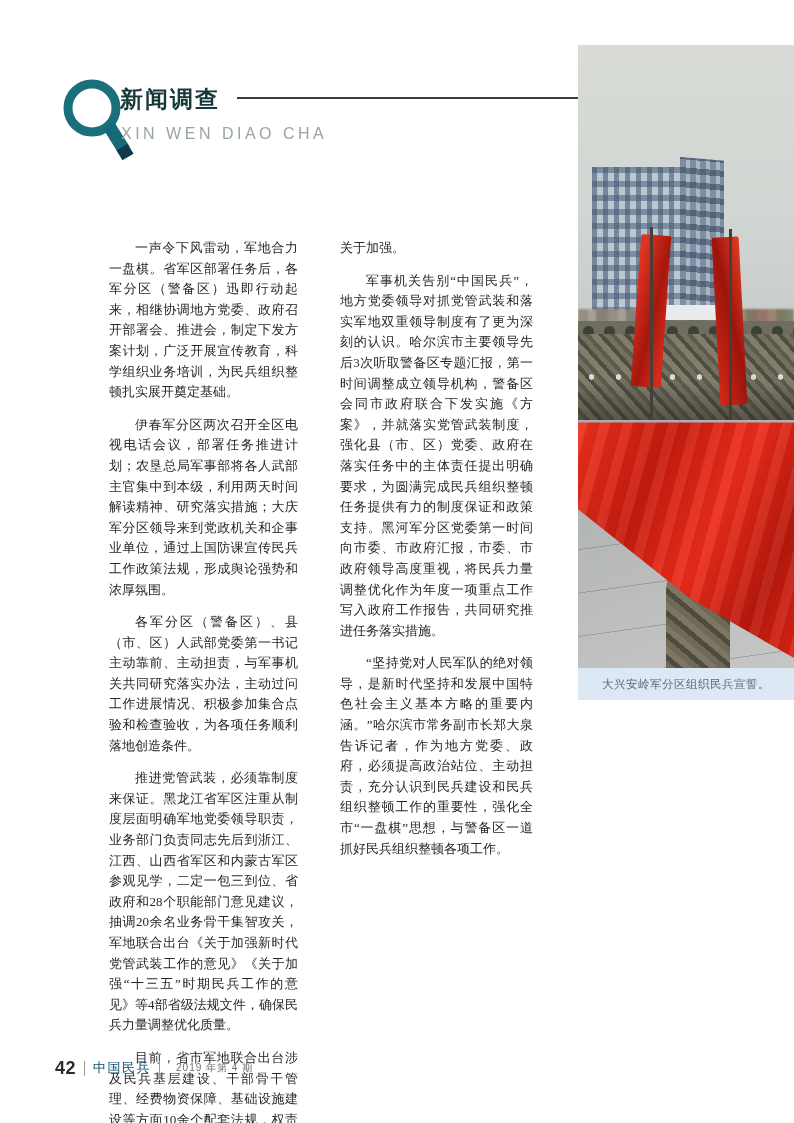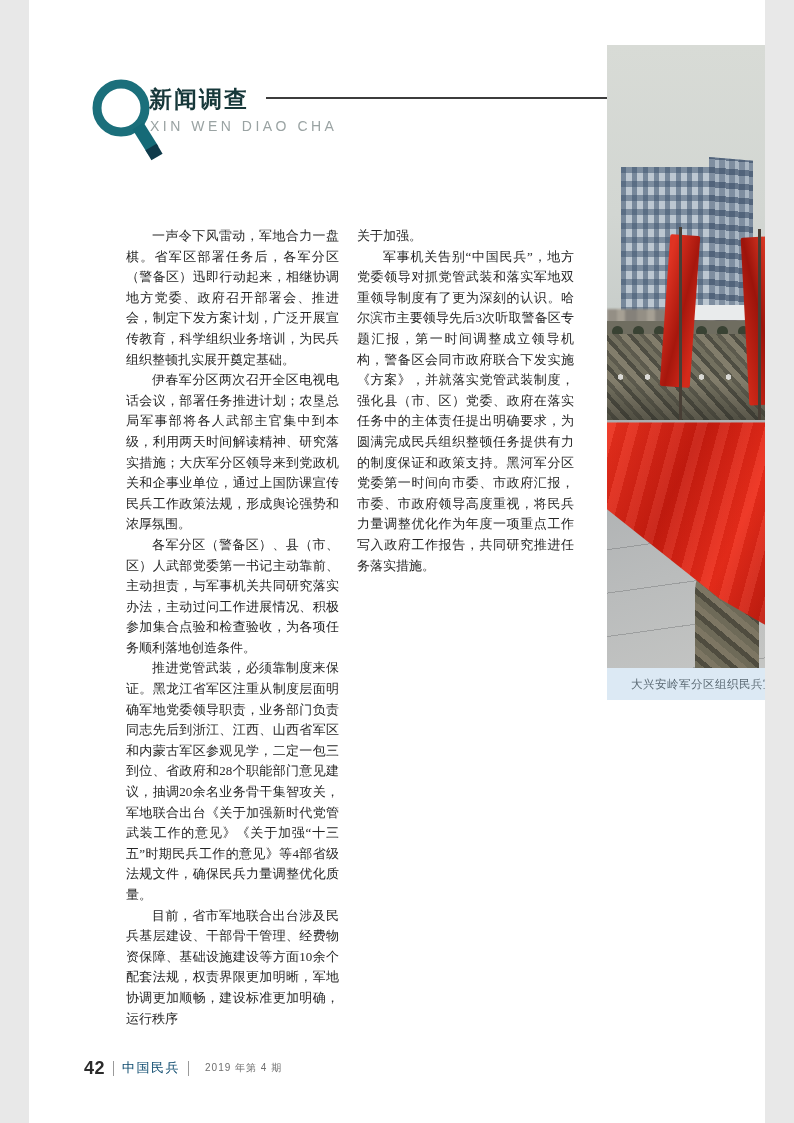--- a/index.html
+++ b/index.html
@@ -1,43 +1,43 @@
 <!DOCTYPE html>
 <html><head>
 <meta charset="utf-8">
 <style>
   html,body{margin:0;padding:0;background:#e8e8e8;}
   .page{
-    position:relative;width:736px;height:1123px;background:#ffffff;
+    position:relative;width:794px;height:1123px;background:#ffffff;
     margin:0 auto;overflow:hidden;
     font-family:"Liberation Sans","DejaVu Sans",sans-serif;
   }
   
   .logo{position:absolute;left:50px;top:68px;width:86px;height:100px;}
   .title-block{position:absolute;left:120px;top:86px;}
   .section-title{
     margin:0;font-size:23px;font-weight:bold;color:#17383a;
     letter-spacing:2px;line-height:1.2;
   }
   .section-subtitle{
-    margin:4px 0 0 1px;font-size:14px;color:#9aa3a3;letter-spacing:3.5px;
+    margin:11px 0 0 1px;font-size:16px;color:#9aa3a3;letter-spacing:3.5px;
   }
   .header-rule{
     position:absolute;left:237px;top:97px;width:341px;height:2px;background:#3c3c3c;
   }
   
   .article{
     position:absolute;left:97px;top:226px;width:448px;height:790px;
     font-family:"Liberation Serif","DejaVu Serif",serif;
     font-size:13px;line-height:20.6px;color:#262626;
   }
   .col{position:absolute;top:0;text-align:justify;}
   .col-1{left:0;width:213px;}
   .col-2{left:231px;width:217px;}
-  .col p{margin:0;text-indent:2em;}
+  .col p{margin:12px;text-indent:2em;}
   .col p.no-indent{text-indent:0;}
   
   .photo-col{position:absolute;left:578px;top:45px;width:216px;}
   .photo{position:relative;width:216px;overflow:hidden;}
   .photo-top{height:375px;background:linear-gradient(180deg,#d8dbd6 0%,#d2d6d2 45%,#c9cecb 70%);}
   
   .building{position:absolute;left:14px;top:112px;width:130px;height:170px;}
   .b-front{
     position:absolute;left:0;top:10px;width:88px;height:160px;background-color:#bcc7d1;
     background-image:
@@ -149,20 +149,21 @@
     <div class="col col-1">
       <p>一声令下风雷动，军地合力一盘棋。省军区部署任务后，各军分区（警备区）迅即行动起来，相继协调地方党委、政府召开部署会、推进会，制定下发方案计划，广泛开展宣传教育，科学组织业务培训，为民兵组织整顿扎实展开奠定基础。</p>
       <p>伊春军分区两次召开全区电视电话会议，部署任务推进计划；农垦总局军事部将各人武部主官集中到本级，利用两天时间解读精神、研究落实措施；大庆军分区领导来到党政机关和企事业单位，通过上国防课宣传民兵工作政策法规，形成舆论强势和浓厚氛围。</p>
       <p>各军分区（警备区）、县（市、区）人武部党委第一书记主动靠前、主动担责，与军事机关共同研究落实办法，主动过问工作进展情况、积极参加集合点验和检查验收，为各项任务顺利落地创造条件。</p>
       <p>推进党管武装，必须靠制度来保证。黑龙江省军区注重从制度层面明确军地党委领导职责，业务部门负责同志先后到浙江、江西、山西省军区和内蒙古军区参观见学，二定一包三到位、省政府和28个职能部门意见建议，抽调20余名业务骨干集智攻关，军地联合出台《关于加强新时代党管武装工作的意见》《关于加强“十三五”时期民兵工作的意见》等4部省级法规文件，确保民兵力量调整优化质量。</p>
       <p>目前，省市军地联合出台涉及民兵基层建设、干部骨干管理、经费物资保障、基础设施建设等方面10余个配套法规，权责界限更加明晰，军地协调更加顺畅，建设标准更加明确，运行秩序</p>
     </div>
     <div class="col col-2">
       <p class="no-indent">关于加强。</p>
       <p>军事机关告别“中国民兵”，地方党委领导对抓党管武装和落实军地双重领导制度有了更为深刻的认识。哈尔滨市主要领导先后3次听取警备区专题汇报，第一时间调整成立领导机构，警备区会同市政府联合下发实施《方案》，并就落实党管武装制度，强化县（市、区）党委、政府在落实任务中的主体责任提出明确要求，为圆满完成民兵组织整顿任务提供有力的制度保证和政策支持。黑河军分区党委第一时间向市委、市政府汇报，市委、市政府领导高度重视，将民兵力量调整优化作为年度一项重点工作写入政府工作报告，共同研究推进任务落实措施。</p>
+      <p>“坚持党对人民军队的绝对领导，是新时代坚持和发展中国特色社会主义基本方略的重要内涵。”哈尔滨市常务副市长郑大泉告诉记者，作为地方党委、政府，必须提高政治站位、主动担责，充分认识到民兵建设和民兵组织整顿工作的重要性，强化全市“一盘棋”思想，与警备区一道抓好民兵组织整顿各项工作。</p>
     </div>
   </div>
 
   <div class="photo-col">
 
     <div class="photo photo-top">
       <div class="building">
         <div class="b-front"></div>
         <div class="b-side"></div>
       </div>

